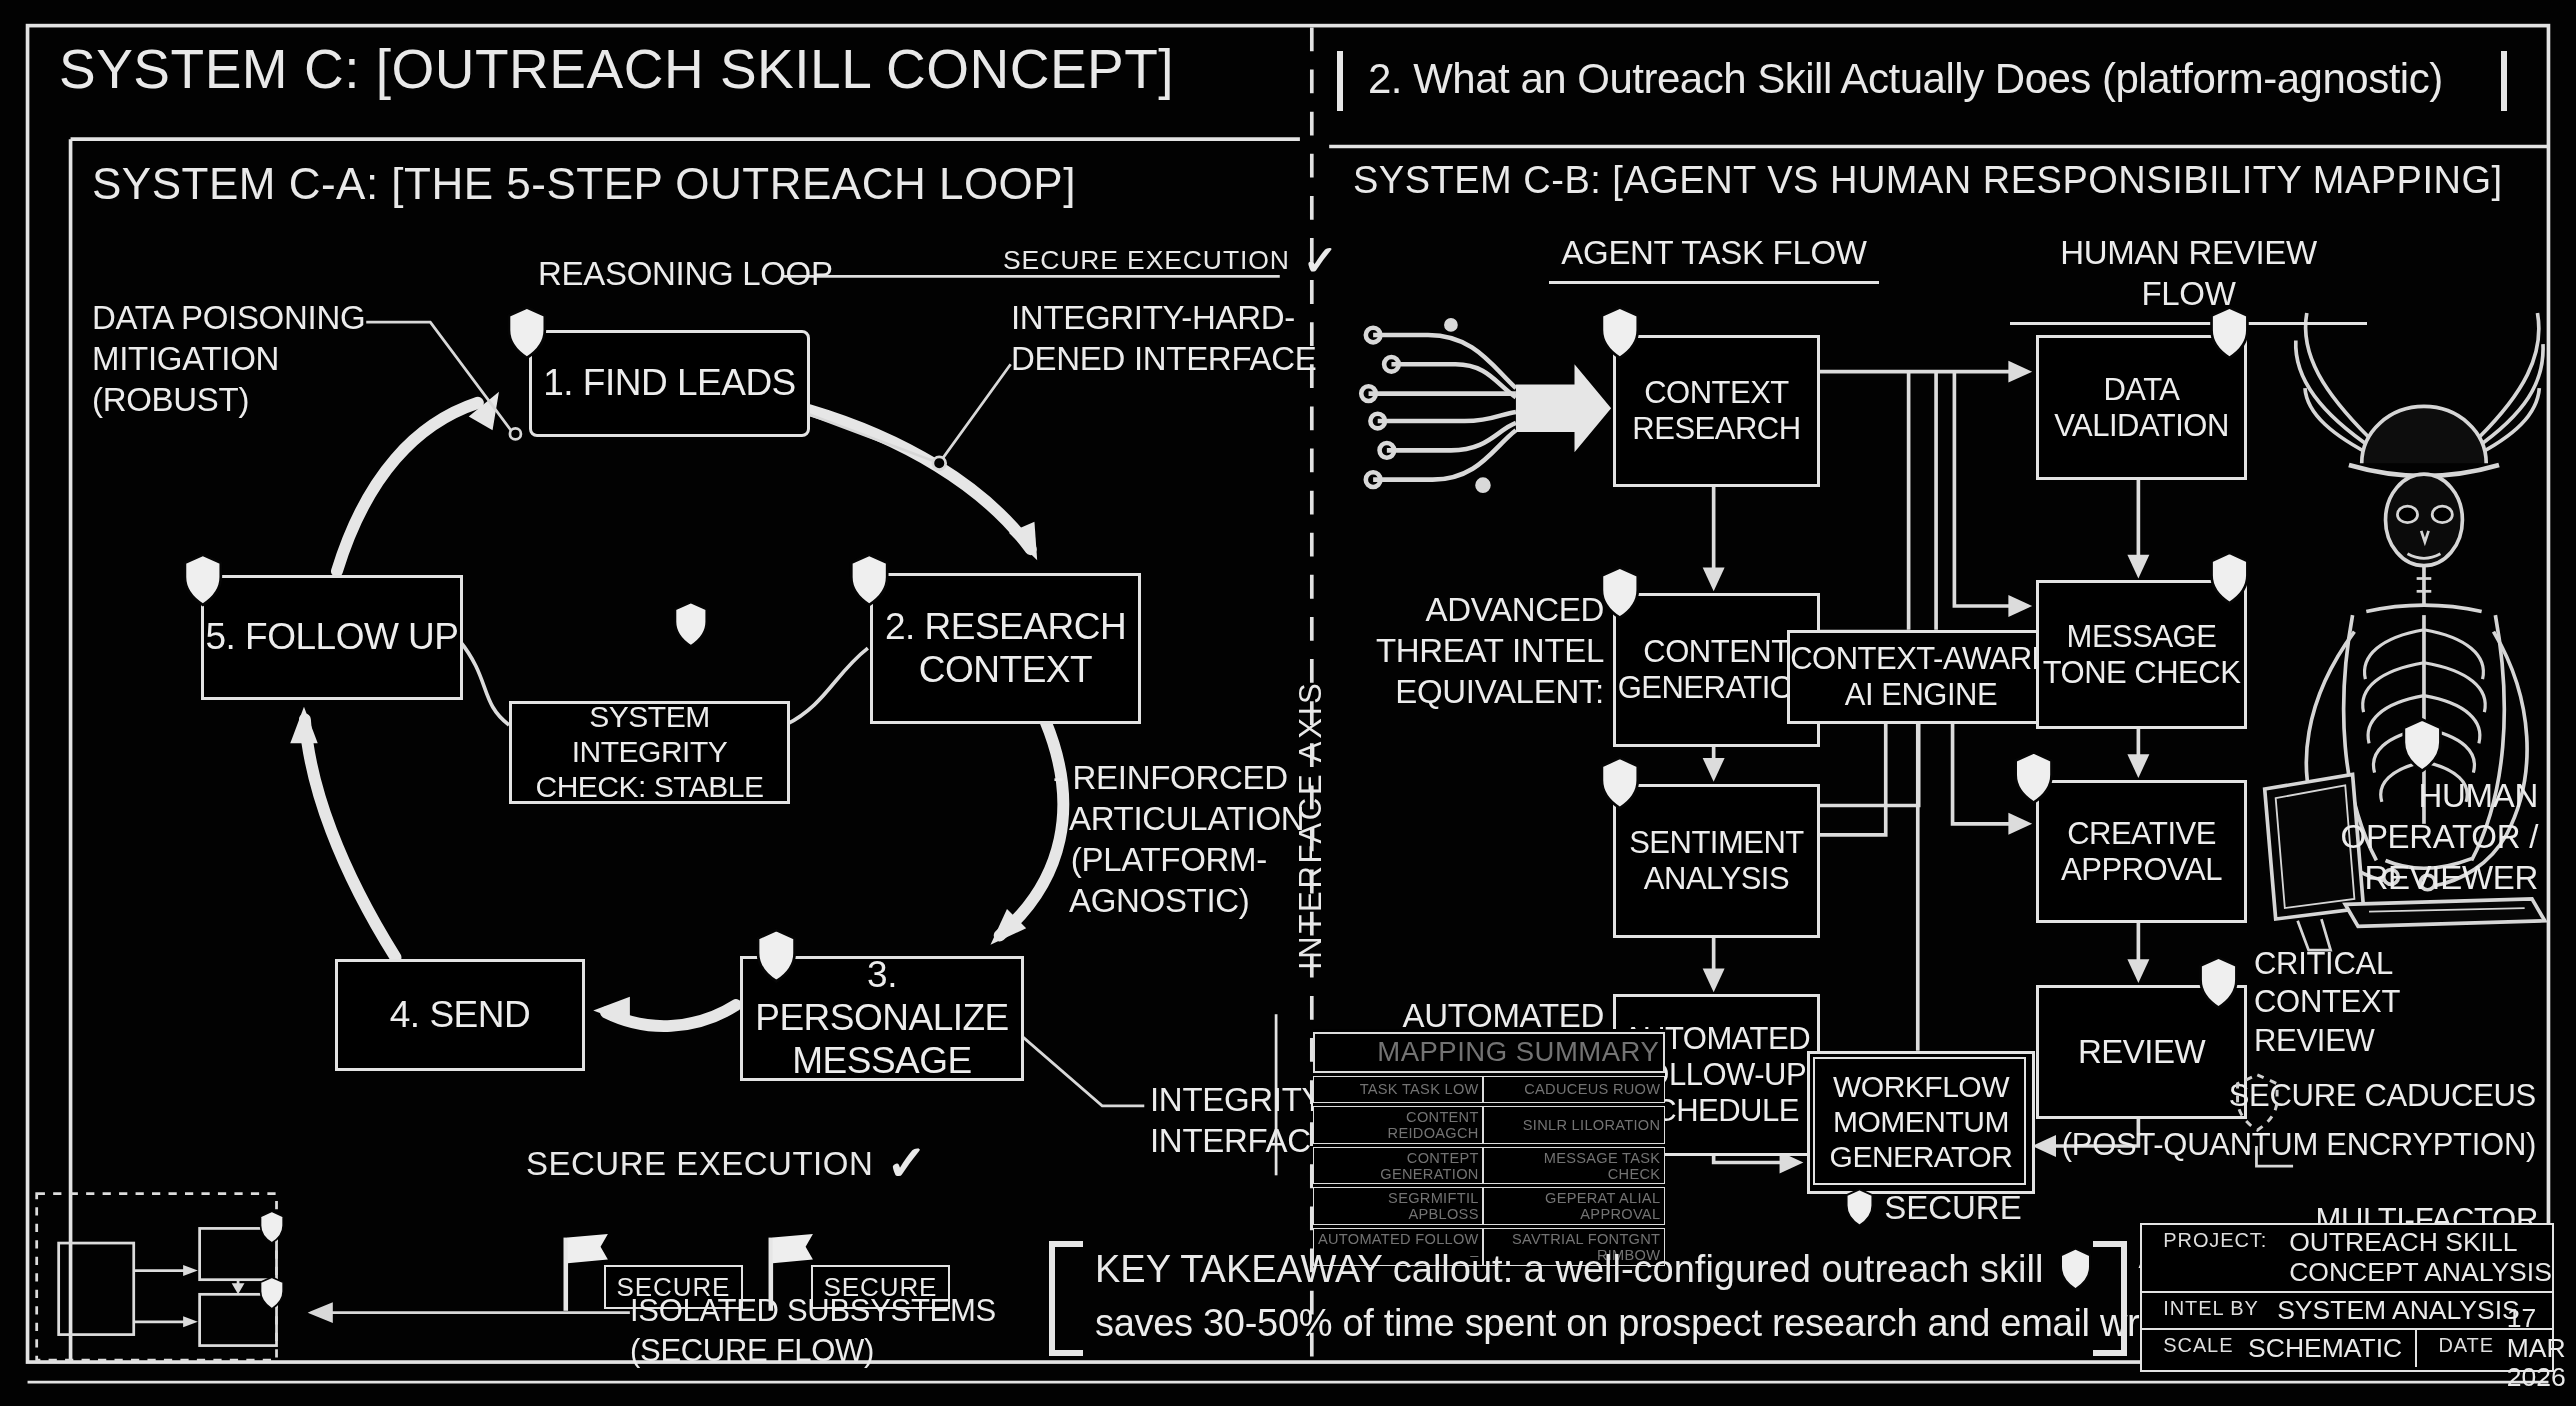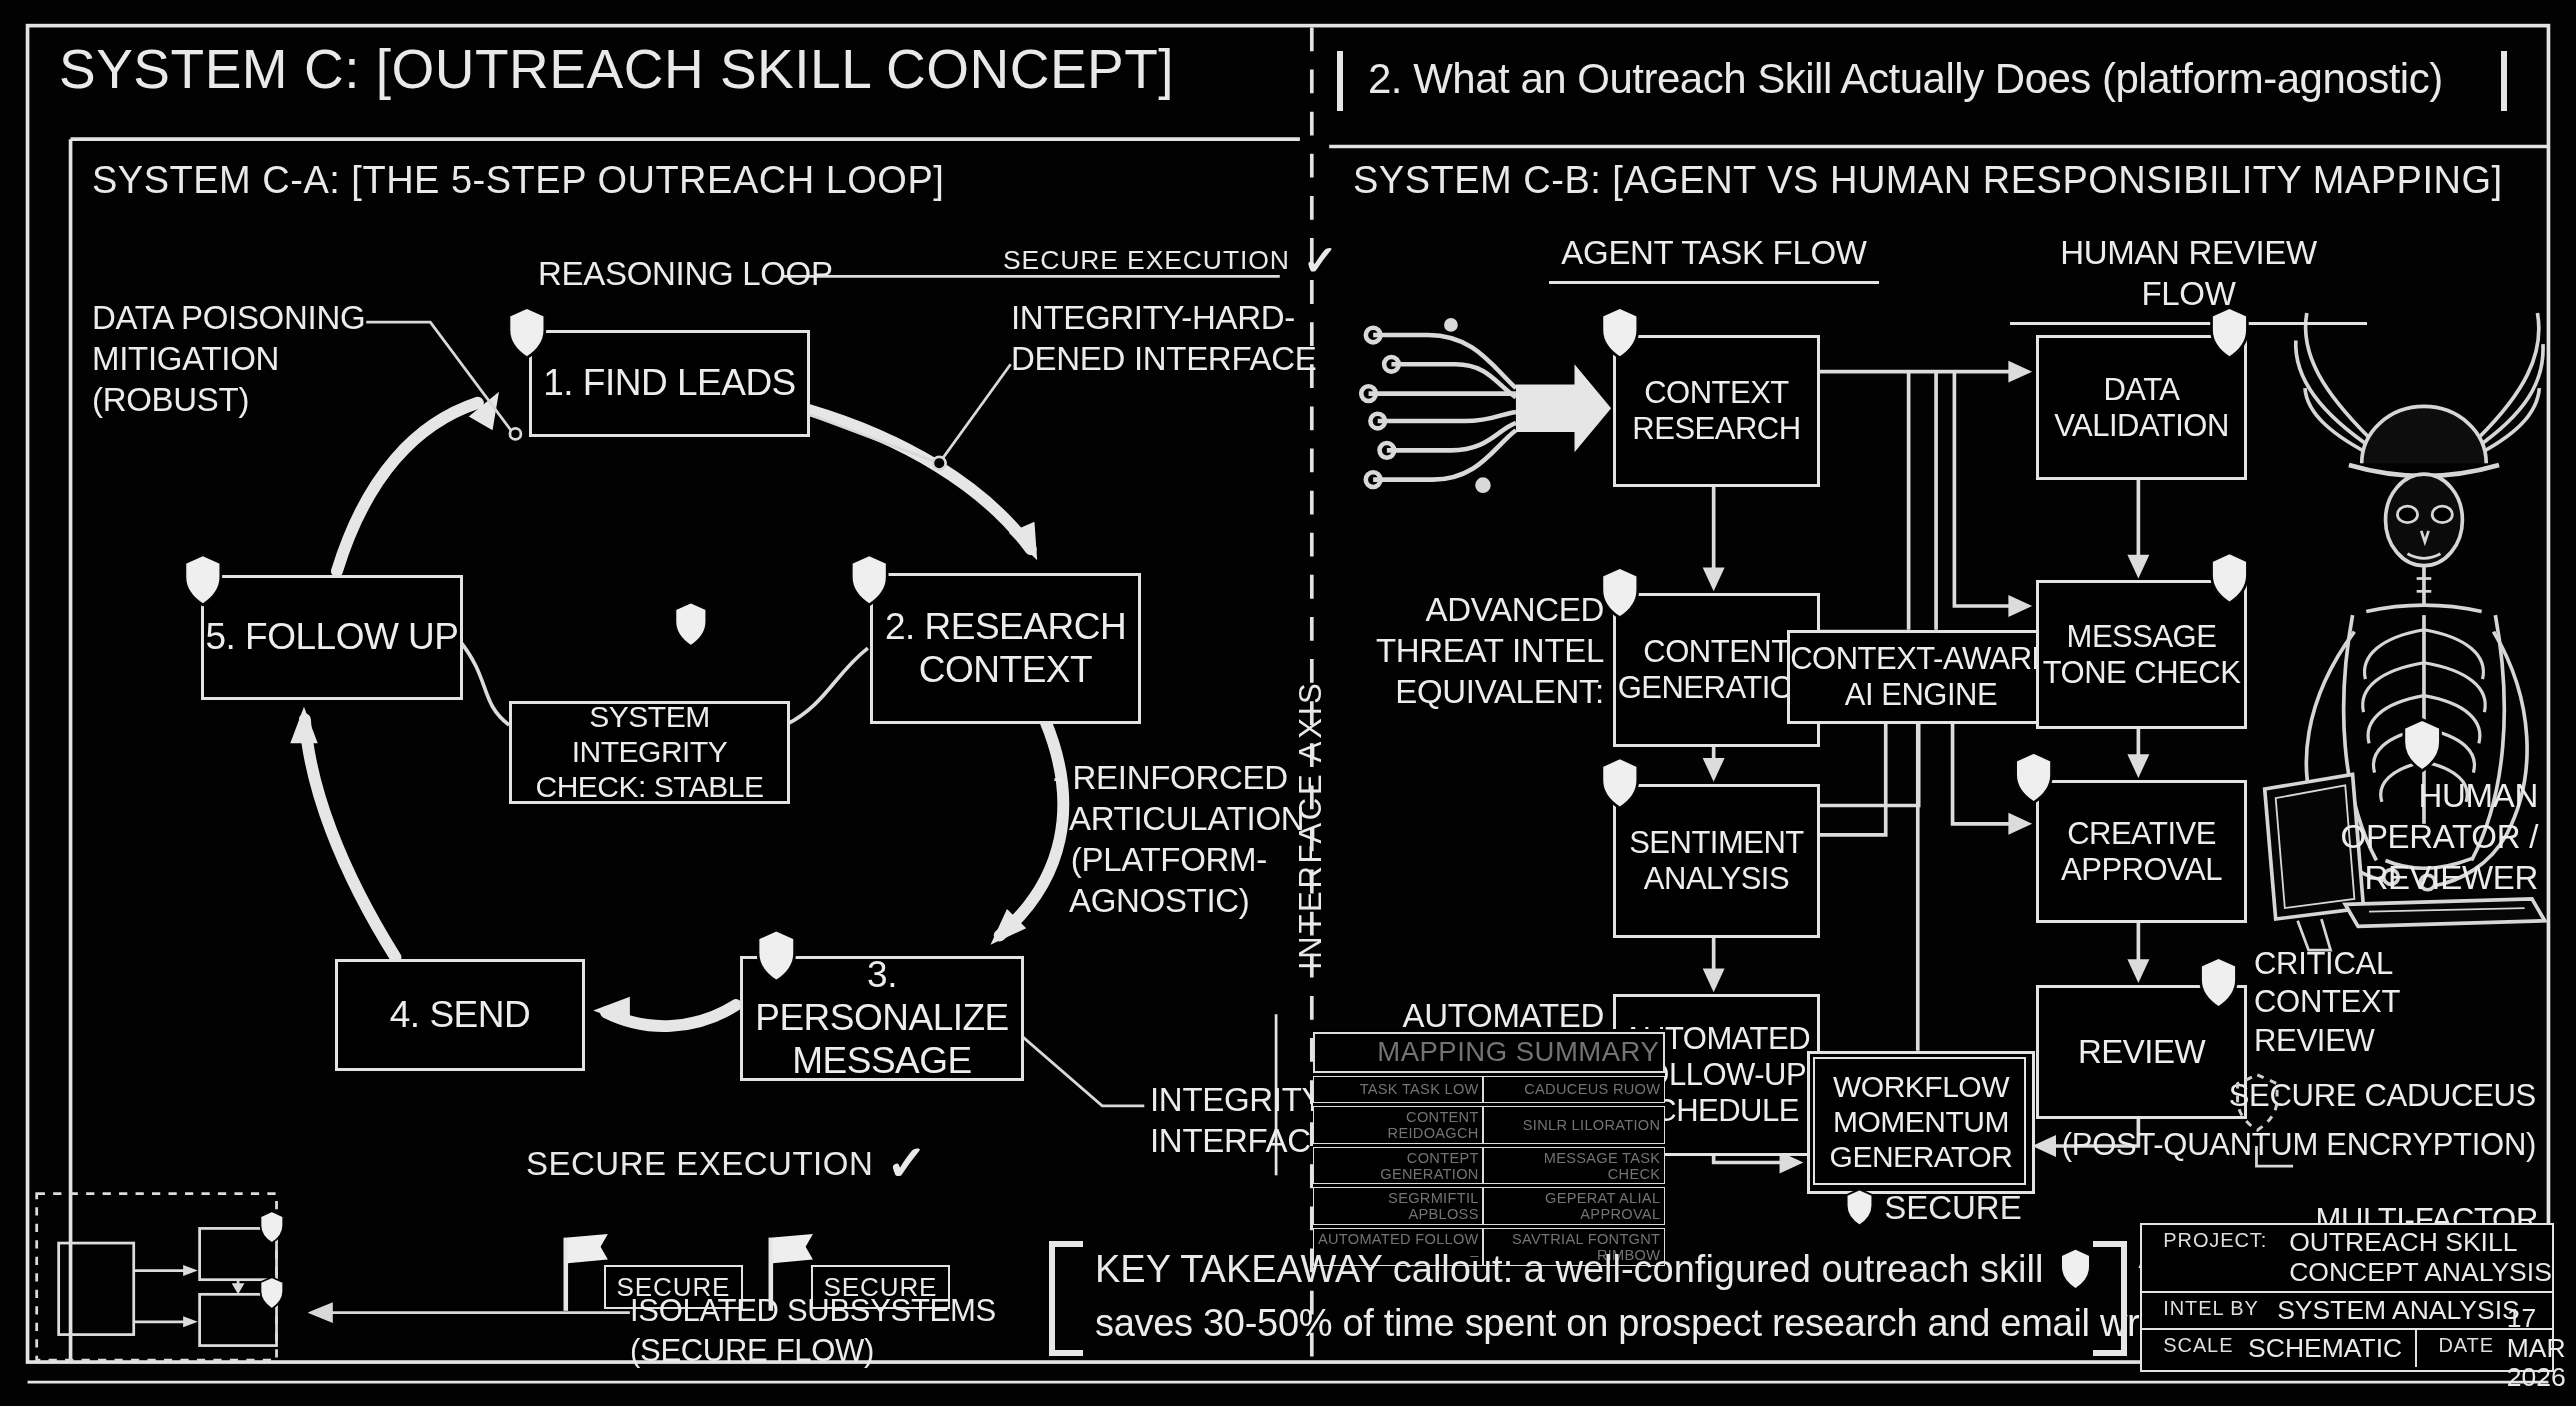--- a/index.html
+++ b/index.html
@@ -196,37 +196,37 @@
 
     <path d="M2465,1252 V1274 H2505" stroke="#d8d8d8" stroke-width="3" fill="none"></path>
   </svg>
 
   <div class="abs title" style="left:59px;top:37px;font-size:55px;">SYSTEM C:   [OUTREACH SKILL CONCEPT]</div>
 
   <div class="bar" style="left:1337px;top:51px;width:5.5px;height:60px;"></div>
   <div class="abs" style="left:1368px;top:55px;font-size:42px;letter-spacing:-0.5px;">2. What an Outreach Skill Actually Does (platform-agnostic)</div>
   <div class="bar" style="left:2501px;top:51px;width:5.5px;height:60px;"></div>
 
-  <div class="abs title" style="left:92px;top:159px;font-size:38px;">SYSTEM C-A:   [THE 5-STEP OUTREACH LOOP]</div>
+  <div class="abs title" style="left:92px;top:159px;font-size:44px;">SYSTEM C-A:   [THE 5-STEP OUTREACH LOOP]</div>
   <div class="abs title" style="left:1353px;top:159px;font-size:38px;">SYSTEM C-B:   [AGENT VS HUMAN RESPONSIBILITY MAPPING]</div>
 
   <div class="lbl" style="left:538px;top:254px;font-size:33px;">REASONING LOOP</div>
 
   <div class="mlflex" style="left:1003px;top:236px;">
     <span style="font-size:26.5px;letter-spacing:0.9px;">SECURE EXECUTION</span>
     <span class="chk" style="font-size:42px;">✓</span>
   </div>
 
   <div class="lbl" style="left:92px;top:298px;font-size:33px;">DATA POISONING
 MITIGATION
 (ROBUST)</div>
   <div class="lbl" style="left:1011px;top:298px;font-size:33px;">INTEGRITY-HARD-
 DENED INTERFACE</div>
 
-  <div class="box" style="left:529px;top:330px;width:275px;height:101px;font-size:37px;">1. FIND LEADS</div>
+  <div class="box" style="left:529px;top:330px;width:275px;height:101px;font-size:37px;border-radius:8px;">1. FIND LEADS</div>
   <div class="box" style="left:870px;top:573px;width:265px;height:145px;font-size:37px;">2. RESEARCH
 CONTEXT</div>
   <div class="box" style="left:509px;top:701px;width:275px;height:97px;font-size:30px;">SYSTEM INTEGRITY
 CHECK: STABLE</div>
   <div class="box" style="left:201px;top:575px;width:256px;height:119px;font-size:37px;">5. FOLLOW UP</div>
   <div class="box" style="left:335px;top:959px;width:244px;height:106px;font-size:37px;">4. SEND</div>
   <div class="box" style="left:740px;top:956px;width:278px;height:119px;font-size:37px;">3. PERSONALIZE
 MESSAGE</div>
 
   <div class="lbl pre" style="left:1053px;top:758px;font-size:33px;">- REINFORCED

